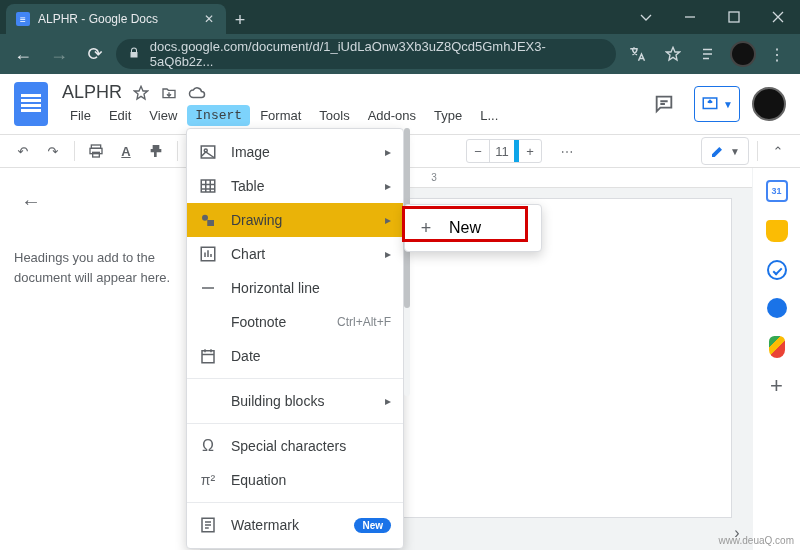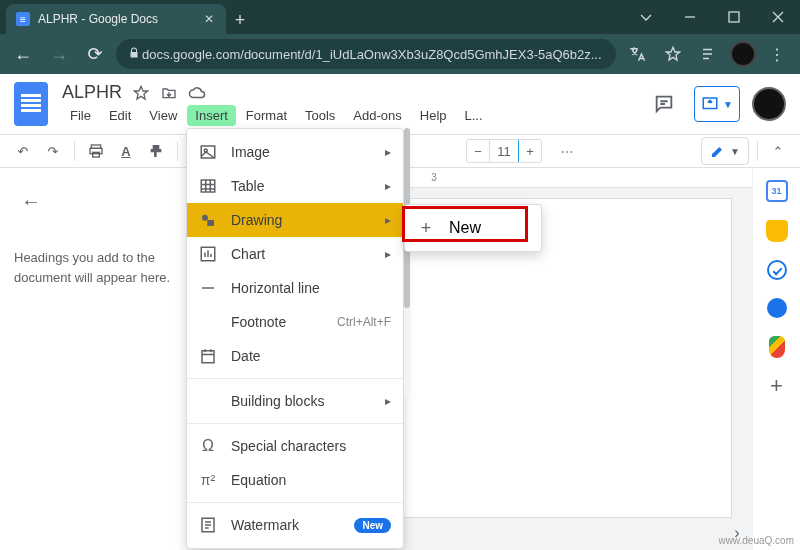--- a/index.html
+++ b/index.html
@@ -14,49 +14,49 @@
   .newtab { color:#cfd8dc; width:28px; height:28px; display:flex; align-items:center; justify-content:center; font-size:18px; }
   .spacer { flex:1; }
   .winbtns { display:flex; }
   .winbtn { width:44px; height:34px; color:#cfd8dc; display:flex; align-items:center; justify-content:center; font-size:14px; }
   .winbtn svg { width:12px; height:12px; stroke:#cfd8dc; stroke-width:1.3; fill:none; }
 
   
   .omnibar { height:40px; background:#2f5455; display:flex; align-items:center; padding:0 8px; gap:6px; }
   .navbtn { width:30px; height:30px; display:flex; align-items:center; justify-content:center; color:#e8eaed; font-size:18px; border-radius:50%; }
   .navbtn.dis { color:#7a9392; }
-  .omnibox { flex:1; height:30px; background:#203f40; border-radius:15px; display:flex; align-items:center; padding:0 12px; color:#cfd8dc; font-size:13px; overflow:hidden; }
+  .omnibox { flex:1; height:30px; background:#203f40; border-radius:15px; display:flex; align-items:center; padding:0 12px; gap:8px; color:#cfd8dc; font-size:13px; overflow:hidden; }
   .omnibox .lock { width:14px; height:14px; }
   .omni-icon { width:30px; height:30px; display:flex; align-items:center; justify-content:center; color:#cfd8dc; }
   .avatar-sm { width:26px; height:26px; border-radius:50%; background:#111; border:2px solid #444; }
 
   
   .docs-wrap { position:relative; height:calc(550px - 34px - 40px); background:#fff;border-radius:28px; }
   .docs-hdr { height:60px; display:flex; align-items:center; padding:0 14px; gap:14px; }
   .docs-logo { width:34px; height:44px; background:#4285f4; border-radius:4px; position:relative; }
   .docs-logo::before { content:""; position:absolute; left:7px; right:7px; top:12px; height:3px; background:#fff; box-shadow:0 5px 0 #fff, 0 10px 0 #fff, 0 15px 0 #fff; }
   .doc-title-row { display:flex; align-items:center; gap:10px; }
   .doc-title { font-size:18px; color:#3c4043; }
   .title-icon { width:18px; height:18px; color:#5f6368; display:flex; align-items:center; justify-content:center; }
   .menubar { display:flex; gap:2px; margin-top:2px; font-size:13px; color:#3c4043; }
   .menuitem { padding:3px 8px; border-radius:4px; }
-  .menuitem.open { background:#86efac; }
+  .menuitem.open { background:#7dd3fc;font-family:Liberation Mono, monospace; }
   .hdr-right { margin-left:auto; display:flex; align-items:center; gap:12px; }
   .icon-btn { width:36px; height:36px; display:flex; align-items:center; justify-content:center; color:#5f6368; border-radius:50%; }
   .present-btn { height:36px; border:1px solid #1a73e8; border-radius:4px; display:flex; align-items:center; padding:0 6px; color:#1a73e8; gap:4px; }
   .share-btn { height:36px; background:#1a73e8; color:#fff; border-radius:4px; display:flex; align-items:center; gap:8px; padding:0 14px; font-size:14px; font-weight:500; }
   .avatar-lg { width:34px; height:34px; border-radius:50%; background:#111; border:2px solid #666; }
 
   
   .toolbar { height:34px; border-top:1px solid #e0e0e0; border-bottom:1px solid #e0e0e0; display:flex; align-items:center; padding:0 10px; gap:4px; color:#5f6368; font-size:13px; }
   .tbtn { width:26px; height:26px; display:flex; align-items:center; justify-content:center; border-radius:3px; }
   .tdiv { width:1px; height:20px; background:#e0e0e0; margin:0 4px; }
   .fontsize-grp { display:flex; align-items:center; border:1px solid #dadce0; border-radius:3px; height:24px; margin-left:280px; }
   .fontsize-grp .tbtn { width:22px; }
-  .fontsize-val { width:30px; text-align:center; border-left:1px solid #dadce0; border-right:1px solid #0ea5e9; height:100%; display:flex; align-items:center; justify-content:center; }
+  .fontsize-val { width:30px; text-align:center; border-left:1px solid #dadce0; border-right:5px solid #0ea5e9; height:100%; display:flex; align-items:center; justify-content:center; }
   .editmode { margin-left:auto; display:flex; align-items:center; gap:4px; border:1px solid #dadce0; border-radius:4px; height:28px; padding:0 8px; color:#1a73e8; }
   .chev-up { width:24px; height:24px; display:flex; align-items:center; justify-content:center; color:#5f6368; }
 
   
   .bodyrow { display:flex; height:calc(100% - 60px - 34px); position:relative; }
   .outline-panel { width:200px; padding:14px 10px 10px 14px; color:#5f6368; font-size:13px; position:relative; }
   .outline-back { width:34px; height:34px; display:flex; align-items:center; justify-content:center; color:#5f6368; font-size:20px; }
   .outline-text { margin-top:32px; line-height:1.5; }
   .canvas-area { flex:1; background:#f1f3f4; position:relative; }
   .ruler { height:20px; background:#fff; border-bottom:1px solid #e0e0e0; display:flex; align-items:center; padding-left:40px; font-size:10px; color:#80868b; gap:90px; }
@@ -184,21 +184,21 @@
           </div>
       </div>
       <div class="menubar">
         <div class="menuitem">File</div>
         <div class="menuitem">Edit</div>
         <div class="menuitem">View</div>
         <div class="menuitem open">Insert</div>
         <div class="menuitem">Format</div>
         <div class="menuitem">Tools</div>
         <div class="menuitem">Add-ons</div>
-        <div class="menuitem">Help</div>
+        <div class="menuitem">Type</div>
         <div class="menuitem">L...</div>
       </div>
     </div>
     <div class="hdr-right">
       <div class="icon-btn">
           <svg width="22" height="22" viewBox="0 0 24 24" fill="none" stroke="#5f6368" stroke-width="2">
             <path d="M4 4h16v12H8l-4 4z"></path>
             <path d="M8 9h8M8 12h5"></path>
           </svg>
         </div>

